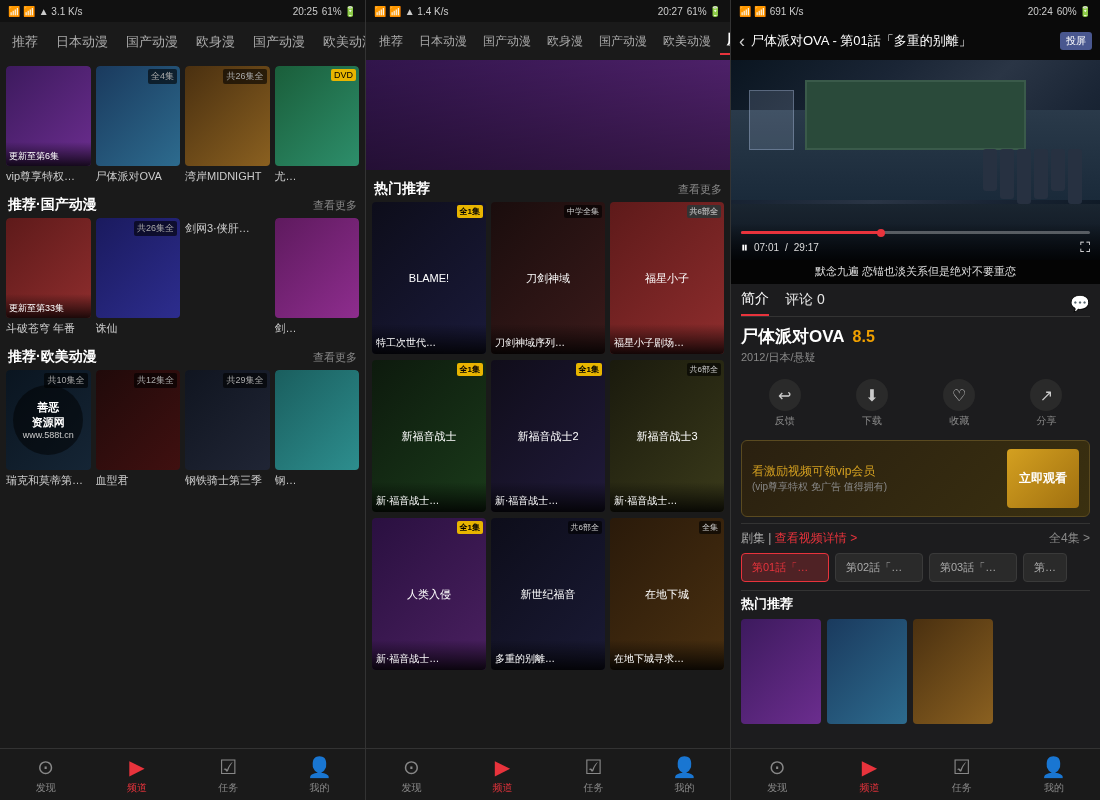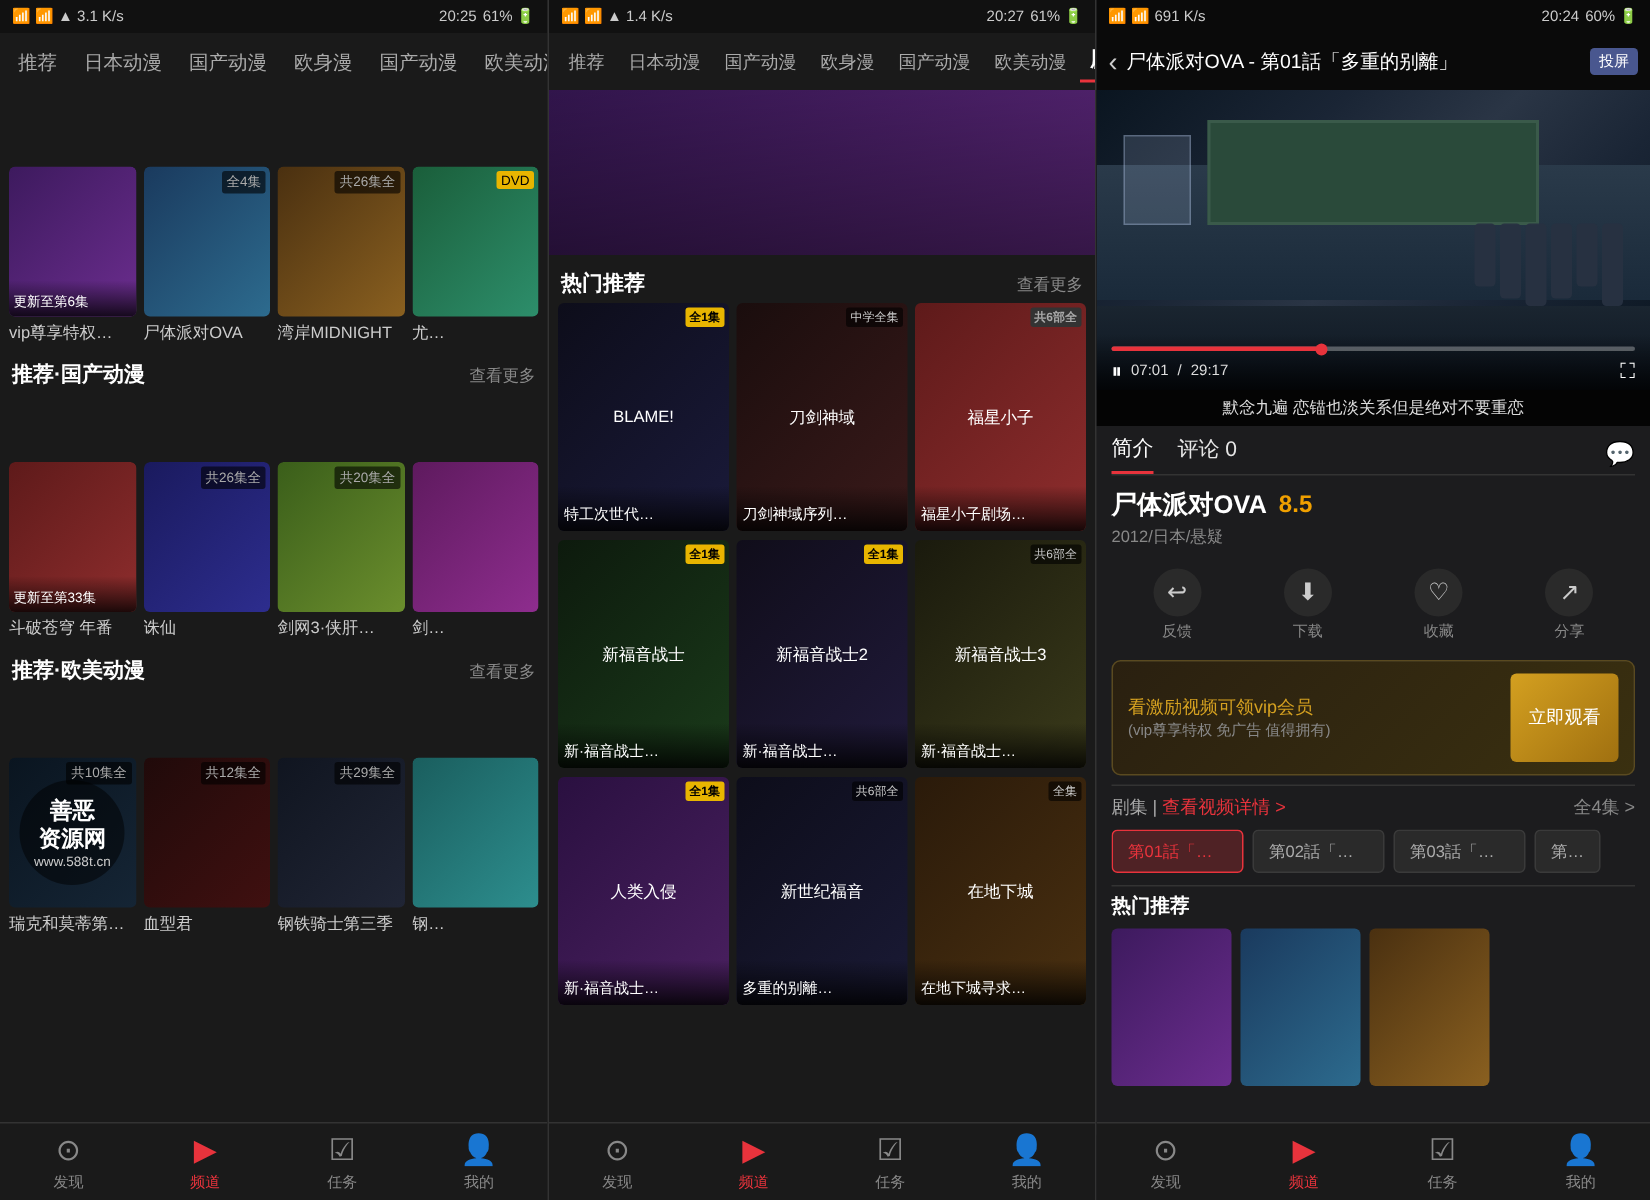--- a/index.html
+++ b/index.html
@@ -88,21 +88,20 @@
       display: flex;
       gap: 5px;
       margin-bottom: 6px;
     }
     .anime-card {
       flex: 1;
       position: relative;
       border-radius: 4px;
       overflow: hidden;
       cursor: pointer;
-      margin-top: 45px;
     }
     .anime-card .poster {
       width: 100%;
       aspect-ratio: 3/4;
       border-radius: 4px;
       overflow: hidden;
       position: relative;
     }
     .anime-card .badge {
       position: absolute;
@@ -479,20 +478,21 @@
     .vip-text { font-size: 12px; color: #d4a020; }
     .vip-sub { font-size: 10px; color: #888; }
     .vip-btn {
       background: linear-gradient(135deg, #d4a020, #a07010);
       color: #fff;
       font-size: 12px;
       padding: 21px 12px;
       border-radius: 4px;
       cursor: pointer;
       white-space: nowrap;
+      font-weight: bold;
     }
 
     
     .ep-header {
       display: flex;
       align-items: center;
       justify-content: space-between;
       padding: 6px 0;
       border-top: 1px solid #333;
     }
@@ -590,21 +590,21 @@
       border-radius: 50%;
       width: 90px;
       height: 90px;
       display: flex;
       flex-direction: column;
       align-items: center;
       justify-content: center;
       text-align: center;
       z-index: 10;
     }
-    .watermark-title { color: #fff; font-size: 15px; font-weight: bold; }
+    .watermark-title { color: #fff; font-size: 11px; font-weight: bold; }
     .watermark-url { color: #ccc; font-size: 9px; }
 
     
     .panel-3-bottom-nav {
       position: absolute;
       bottom: 0;
       left: 0; right: 0;
       height: 52px;
       background: #1a1a1a;
       border-top: 1px solid #333;
@@ -736,23 +736,20 @@
         </div>
         <div class="card-title">斗破苍穹 年番</div>
       </div>
       <div class="anime-card">
         <div class="poster pc-6" style="height:100px; position:relative;">
           <div class="badge">共26集全</div>
         </div>
         <div class="card-title">诛仙</div>
       </div>
       <div class="anime-card">
-        <div class="poster pc-7" style="height:100px; position:relative;">
-          <div class="badge">共20集全</div>
-        </div>
         <div class="card-title">剑网3·侠肝…</div>
       </div>
       <div class="anime-card">
         <div class="poster pc-8" style="height:100px;"></div>
         <div class="card-title">剑…</div>
       </div>
     </div>
 
     <div class="section-title">
       <span class="title-text">推荐·欧美动漫</span>

